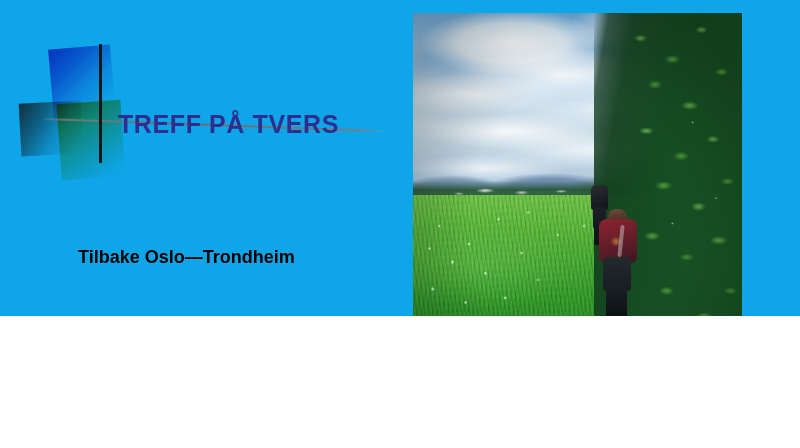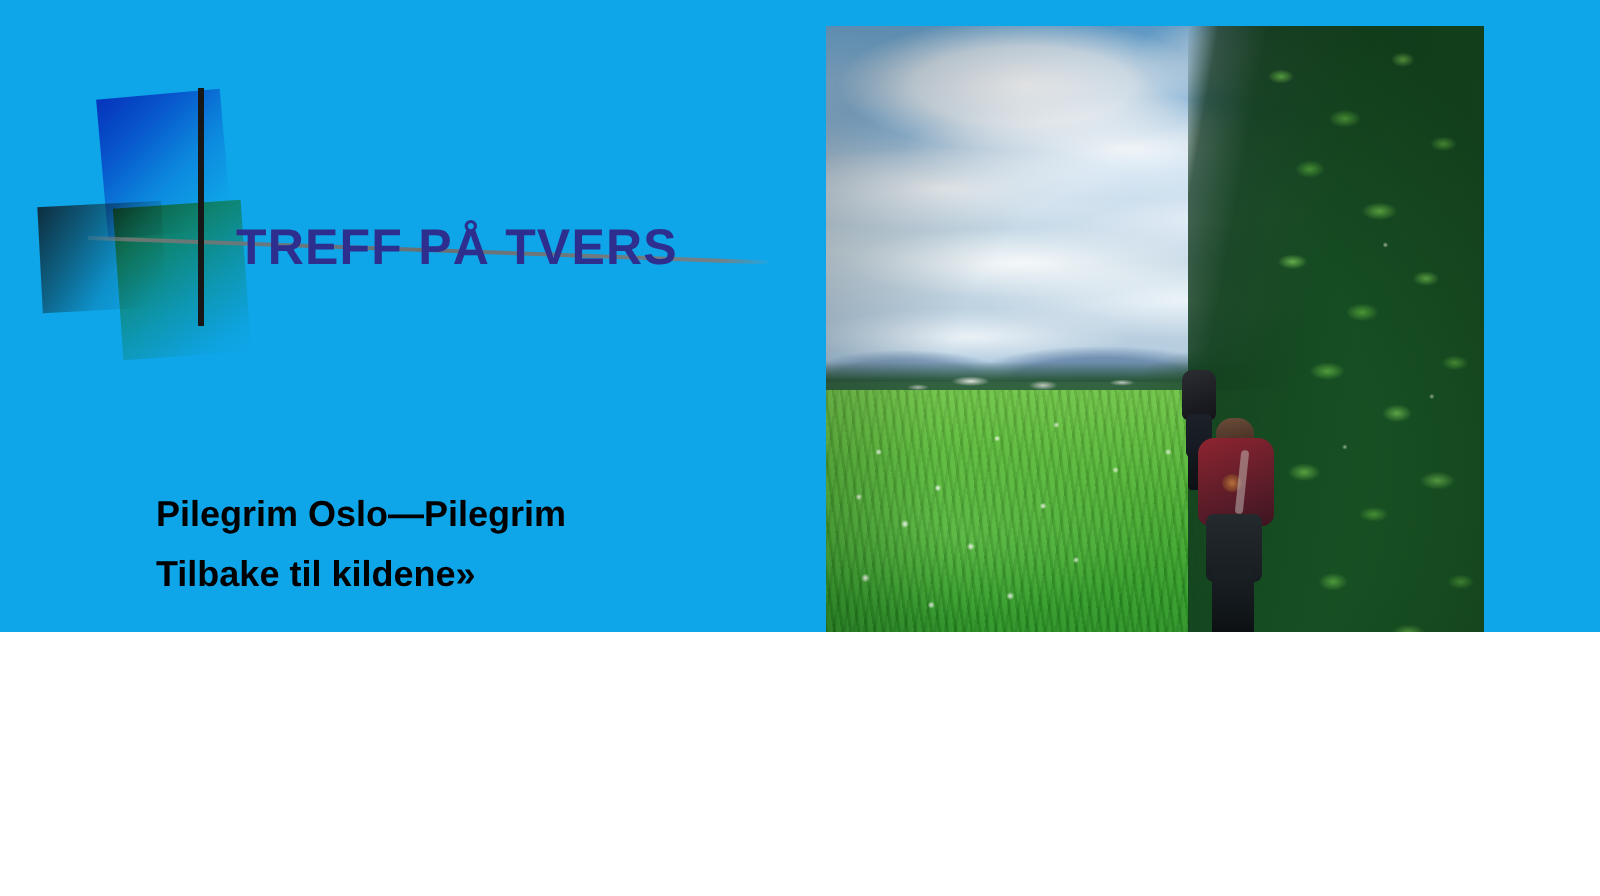--- a/index.html
+++ b/index.html
@@ -336,22 +336,21 @@
   <div id="logo-block">
     <div class="logo-square" id="logo-square-blue"></div>
     <div class="logo-square" id="logo-square-red"></div>
     <div class="logo-square" id="logo-square-orange"></div>
     <div id="logo-hline"></div>
     <div id="logo-vline"></div>
     <div id="logo-title">TREFF PÅ TVERS</div>
   </div>
 
   <div id="body-text">
-    <div class="body-line">Pilegrim Oslo—Pilegrim</div>
-    <div class="body-line">Tilbake til kildene»</div>
+    <div class="body-line">Tilbake Oslo—Trondheim</div>
   </div>
 
   <div id="photo">
     <div class="ph" id="ph-sky"></div>
     <div class="ph" id="ph-clouds"></div>
     <div class="ph" id="ph-mountains"></div>
     <div class="ph" id="ph-farhill"></div>
     <div class="ph" id="ph-treeline"></div>
     <div class="ph" id="ph-village"></div>
     <div class="ph" id="ph-meadow"></div>

